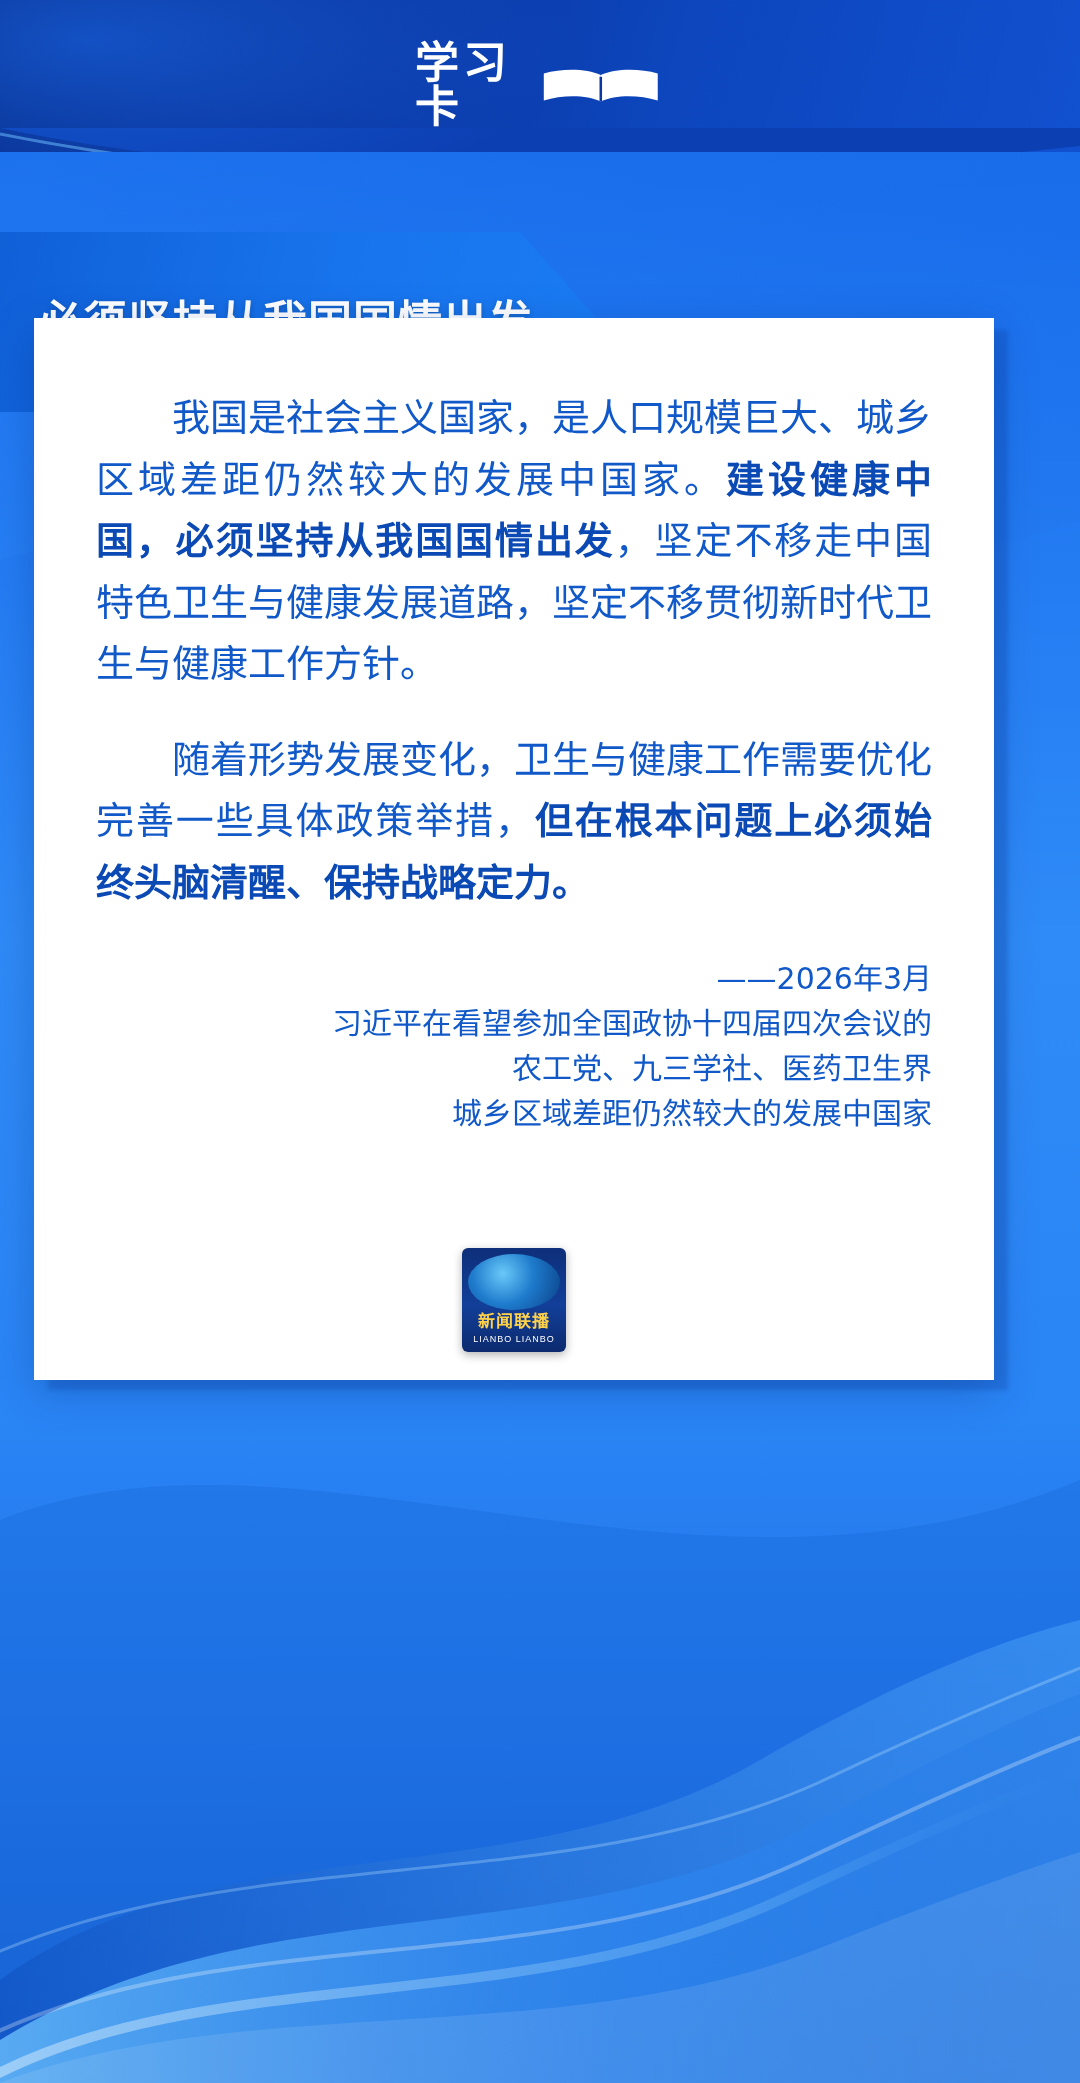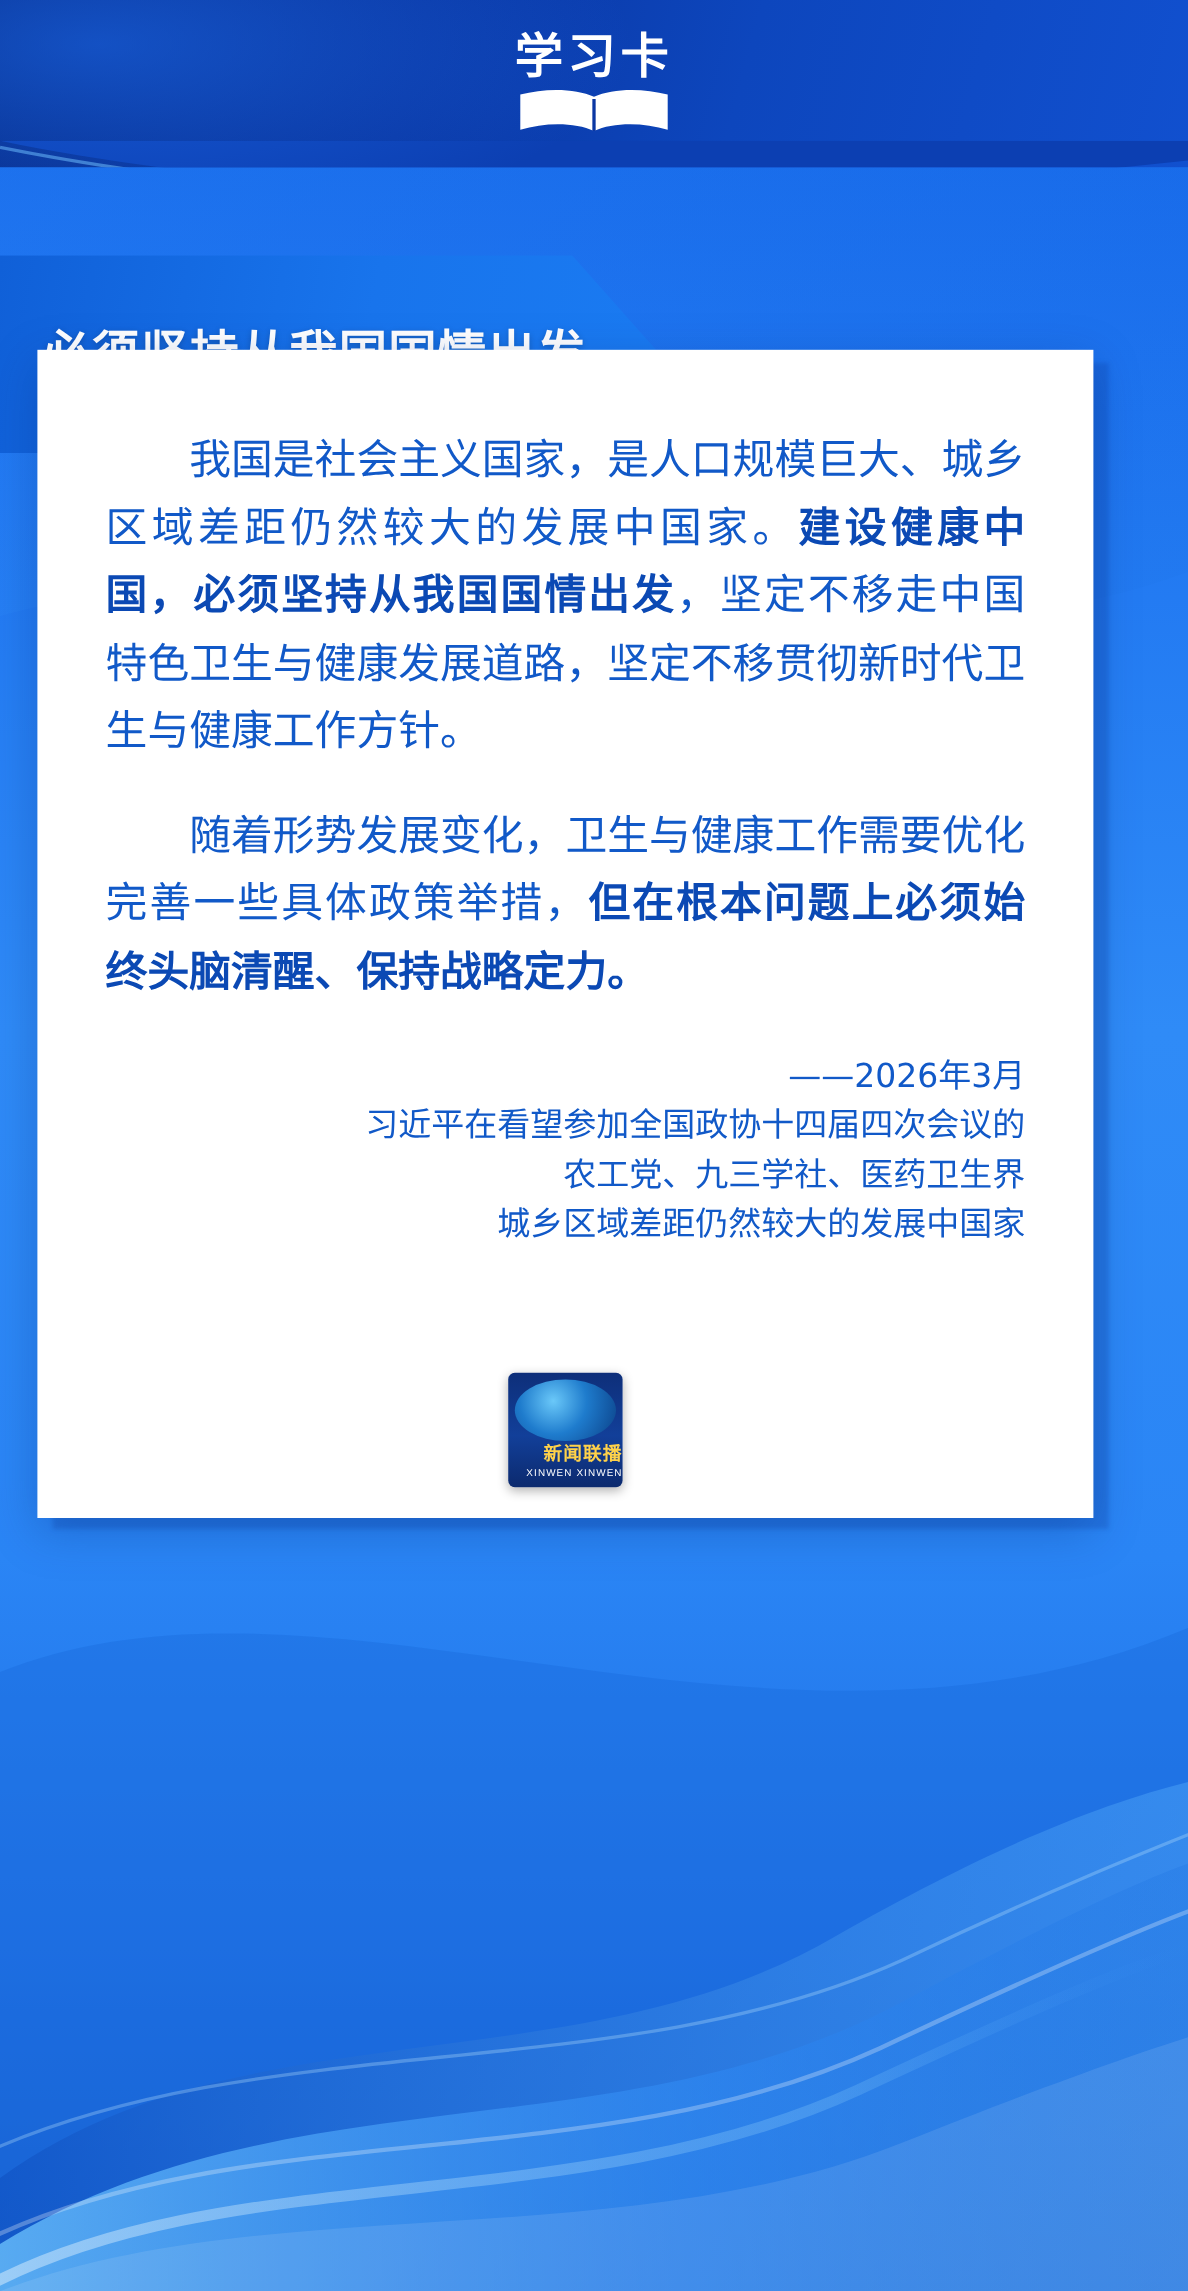--- a/index.html
+++ b/index.html
@@ -56,21 +56,21 @@
 
   
   .logo {
     position: absolute;
     top: 30px;
     left: 50%;
     transform: translateX(-50%);
     width: 250px;
     height: 110px;
     display: flex;
-    flex-direction: column;
+    flex-direction: row;
     align-items: center;
     justify-content: flex-start;
   }
   .logo-text {
     color: #ffffff;
     font-size: 44px;
     font-weight: bold;
     letter-spacing: 4px;
     line-height: 1;
     font-family: "DejaVu Sans", "Liberation Sans", sans-serif;
@@ -158,21 +158,21 @@
     left: 50%;
     transform: translateX(-50%);
     bottom: 28px;
     width: 104px;
     height: 104px;
     border-radius: 6px;
     background: linear-gradient(180deg, #0e2f7a 0%, #123f99 55%, #0c2a6e 100%);
     overflow: hidden;
     display: flex;
     flex-direction: column;
-    align-items: flex-end;
+    align-items: center;
     justify-content: flex-end;
     box-shadow: 0 3px 10px rgba(0,0,0,.3);
   }
   .badge-globe {
     position: absolute;
     top: 6px;
     left: 50%;
     transform: translateX(-50%);
     width: 92px;
     height: 56px;
@@ -278,17 +278,17 @@
         <div>——2026年3月</div>
         <div>习近平在看望参加全国政协十四届四次会议的</div>
         <div>农工党、九三学社、医药卫生界</div>
         <div>城乡区域差距仍然较大的发展中国家</div>
       </div>
     </div>
 
     <div class="badge">
       <div class="badge-globe"></div>
       <div class="badge-cn">新闻联播</div>
-      <div class="badge-en">XINWEN  XINWEN</div>
+      <div class="badge-en">LIANBO  LIANBO</div>
     </div>
   </div>
 
 </div>
 
 </body></html>

